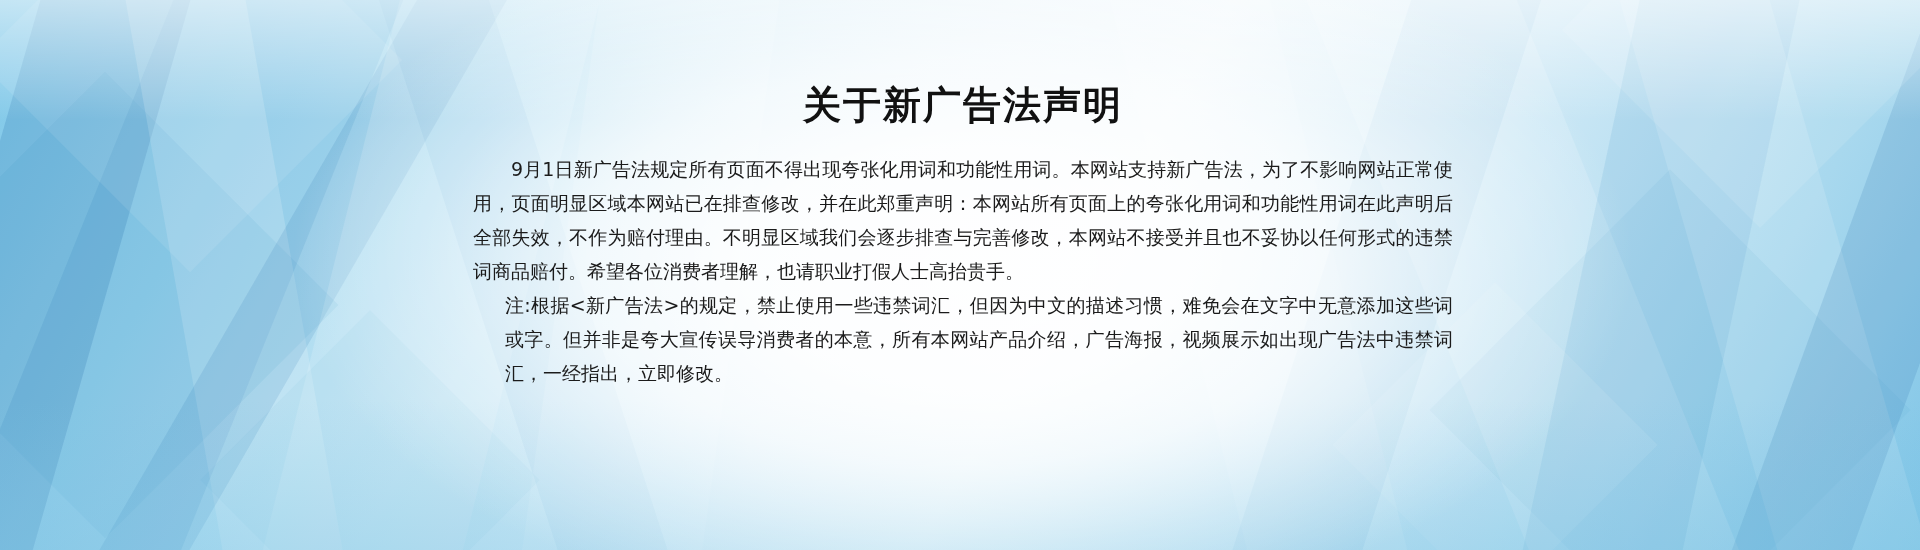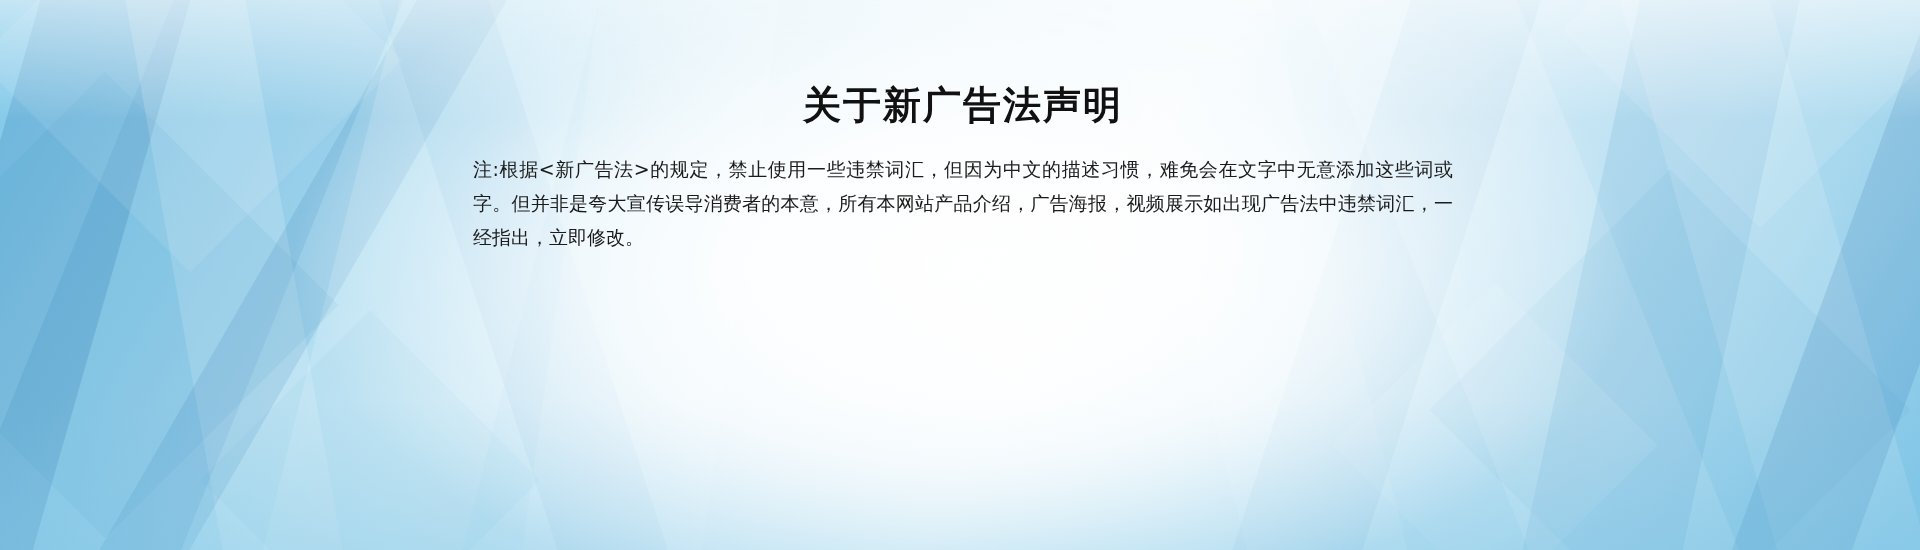--- a/index.html
+++ b/index.html
@@ -145,17 +145,18 @@
     <div class="shard d" style="left:250px; top:360px; width:240px; height:240px; transform:rotate(45deg); opacity:.22;"></div>
   </div>
 
   <div class="bg-top-fade"></div>
   <div class="bg-bottom-fade"></div>
   <div class="bg-wash"></div>
 
   <div class="content">
     <h1 class="page-title">关于新广告法声明</h1>
 
+    <p class="para indent">9月1日新广告法规定所有页面不得出现夸张化用词和功能性用词。本网站支持新广告法，为了不影响网站正常使用，页面明显区域本网站已在排查修改，并在此郑重声明：本网站所有页面上的夸张化用词和功能性用词在此声明后全部失效，不作为赔付理由。不明显区域我们会逐步排查与完善修改，本网站不接受并且也不妥协以任何形式的违禁词商品赔付。希望各位消费者理解，也请职业打假人士高抬贵手。</p>
 
     <p class="para">注:根据&lt;新广告法&gt;的规定，禁止使用一些违禁词汇，但因为中文的描述习惯，难免会在文字中无意添加这些词或字。但并非是夸大宣传误导消费者的本意，所有本网站产品介绍，广告海报，视频展示如出现广告法中违禁词汇，一经指出，立即修改。</p>
   </div>
 
 </div>
 
 </body></html>

